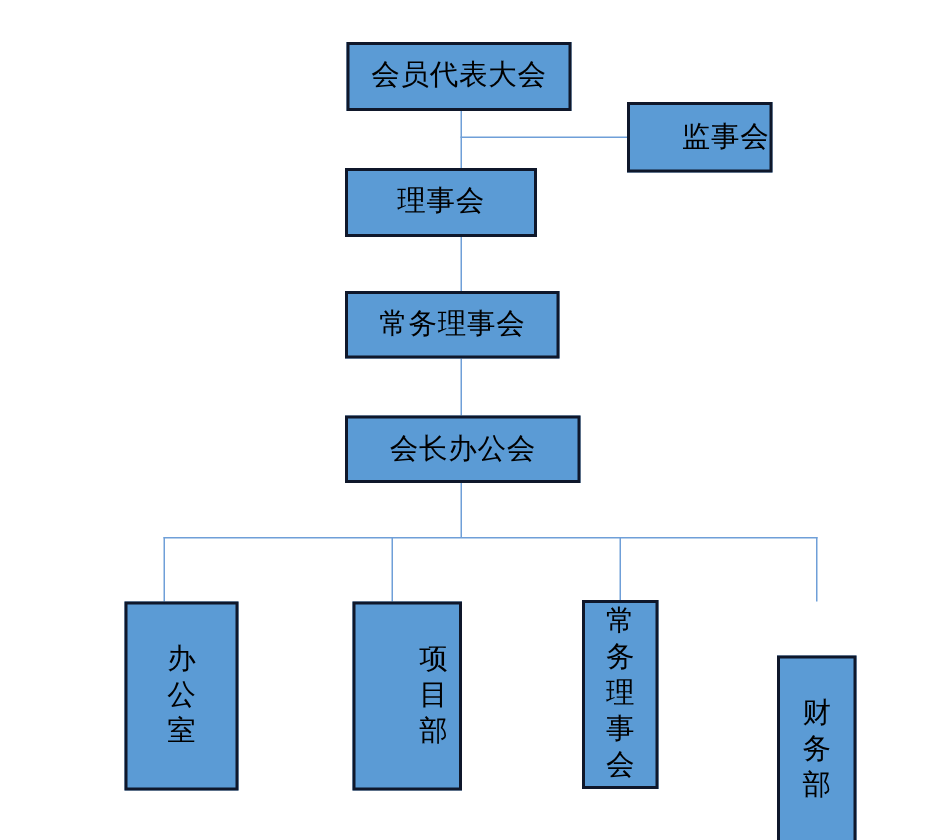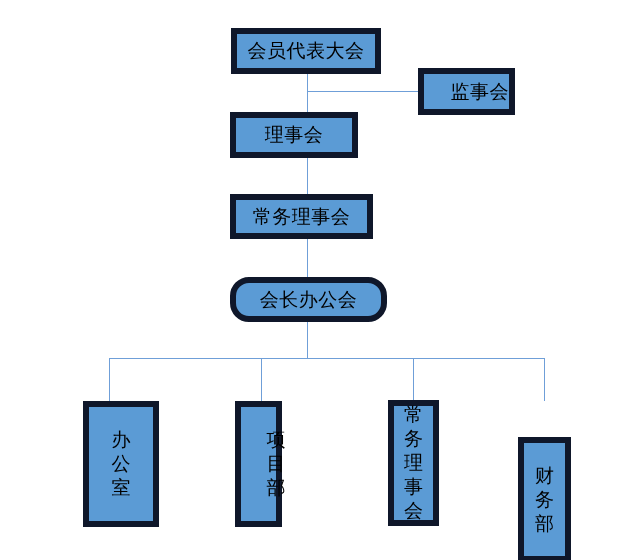--- a/index.html
+++ b/index.html
@@ -12,21 +12,21 @@
     width: 632px;
     height: 560px;
     background: #ffffff;
     font-family: "Liberation Serif", "DejaVu Serif", serif;
     overflow: hidden;
   }
   .node {
     position: absolute;
     box-sizing: border-box;
     background: #5b9bd5;
-    border: 6px solid #0f172a;
+    border: 2px solid #0f172a;
     color: #000000;
     display: flex;
     align-items: center;
     justify-content: center;
     font-size: 19px;
     line-height: 24px;
     text-align: center;
   }
   .node .htext {
     white-space: nowrap;
@@ -43,23 +43,23 @@
     background: #6f9fd8;
   }
   .line.v { width: 1px; }
   .line.h { height: 1px; }
 
   
   .n-assembly   { left: 231px; top: 28px;  width: 150px; height: 46px; }
   .n-supervisory{ left: 418px; top: 68px;  width: 97px;  height: 47px; justify-content: flex-end; }
   .n-council    { left: 230px; top: 112px; width: 128px; height: 46px; }
   .n-standing   { left: 230px; top: 194px; width: 143px; height: 45px; }
-  .n-president  { left: 230px; top: 277px; width: 157px; height: 45px; border-radius: 19px; }
+  .n-president  { left: 230px; top: 277px; width: 157px; height: 45px; }
   .n-office     { left: 83px;  top: 401px; width: 76px;  height: 126px; }
-  .n-project    { left: 235px; top: 401px; width: 47px;  height: 126px; padding-left: 35px; }
+  .n-project    { left: 235px; top: 401px; width: 73px;  height: 126px; padding-left: 35px; }
   .n-publicity  { left: 388px; top: 400px; width: 51px;  height: 126px; }
   .n-finance    { left: 518px; top: 401px; width: 53px;  height: 125px; margin-top: 36px; }
 </style>
 </head>
 <body>
 
 <div class="canvas">
 
   <div class="line v" style="left:307px; top:74px;  height:38px;"></div>
   <div class="line h" style="left:307px; top:91px;  width:111px;"></div>

